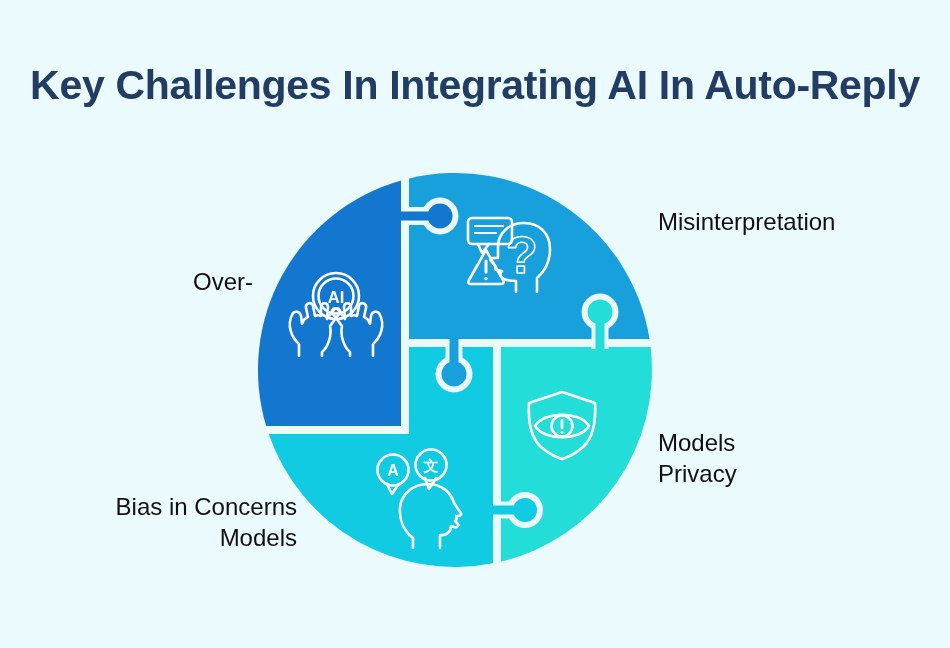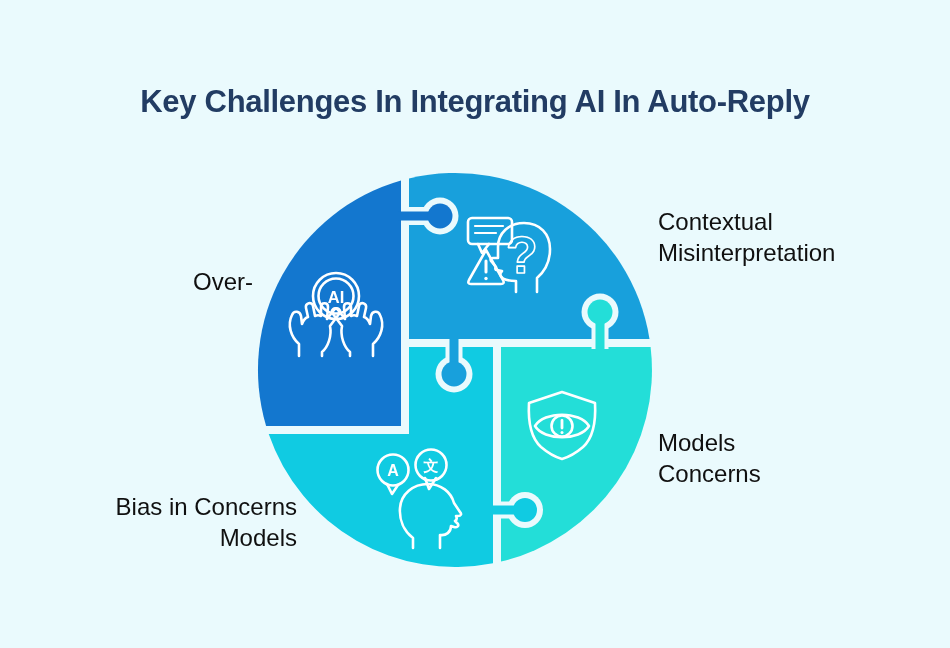--- a/index.html
+++ b/index.html
@@ -1,42 +1,41 @@
 <!DOCTYPE html>
 <html><head>
 <meta charset="utf-8">
 <style>
   html,body{margin:0;padding:0;background:#dfeef2;}
   .canvas{position:relative;width:950px;height:648px;background:#eafafd;overflow:hidden;
           font-family:"Liberation Sans",sans-serif;}
   .title{position:absolute;top:62px;left:0;width:100%;text-align:center;
-         font-size:31px;font-weight:700;color:#223c63;letter-spacing:-.3px;margin-top:22px;}
+         font-size:41px;font-weight:700;color:#223c63;letter-spacing:-.3px;}
   .label{position:absolute;font-size:24px;line-height:31px;color:#101010;white-space:nowrap;}
   .label span{display:block;}
   .label.align-right{text-align:right;margin-left:24px;}
   .puzzle-svg{position:absolute;left:235px;top:150px;width:440px;height:440px;}
   svg text{font-family:"Liberation Sans",sans-serif;}
 </style>
 </head>
 <body>
 
 <div class="canvas">
 
   <div class="title">Key Challenges In Integrating AI In Auto-Reply</div>
 
   <div class="label align-right" style="top:266px;right:697px;">
     <span>Over-</span>
   </div>
   <div class="label" style="top:206px;left:658px;">
-    <span>Contextual</span>
     <span>Misinterpretation</span>
   </div>
   <div class="label" style="top:427px;left:658px;">
     <span>Models</span>
-    <span>Concerns</span>
+    <span>Privacy</span>
   </div>
   <div class="label align-right" style="top:491px;right:653px;">
     <span>Bias in Concerns</span>
     <span>Models</span>
   </div>
 
   <svg class="puzzle-svg" viewBox="0 0 440 440">
 
     <path d="M166,276 L31.1,276 A197,197 0 0 1 166,30.5 Z" fill="#1377cf"></path>
     <path d="M174,189 L174,28.4 A197,197 0 0 1 414.5,189 Z" fill="#18a0dc"></path>

